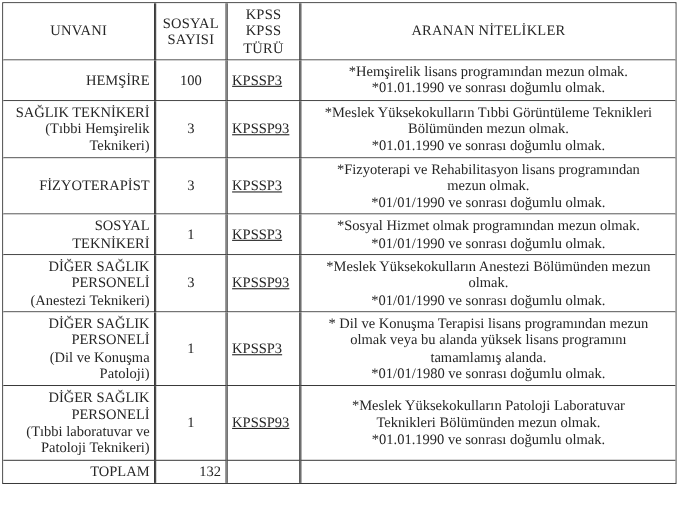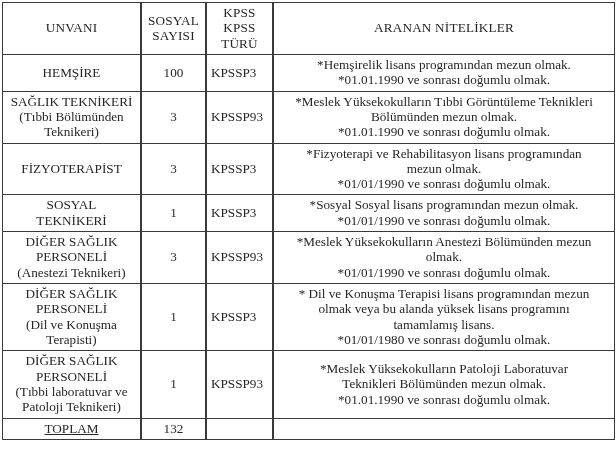--- a/index.html
+++ b/index.html
@@ -68,51 +68,51 @@
   thead th {
     font-weight: bold;
     text-align: center;
     vertical-align: middle;
     letter-spacing: 0.2px;
     font-size: 13px;
     height: 42px;
   }
 
   td.title-cell {
-    text-align: center;
+    text-align: right;
     vertical-align: middle;
     padding-left: 5px;
   }
   td.count-cell {
     text-align: center;
     vertical-align: middle;
     font-weight: bold;
   }
   td.type-cell {
     text-align: left;
     vertical-align: middle;
     padding-left: 5px;
+    text-decoration: underline;
   }
   td.quals-cell {
     text-align: center;
     vertical-align: middle;
     padding-left: 5px;
     padding-right: 4px;
   }
 
   td.total-label {
     font-weight: bold;
-    text-align: center;
-    padding-left: 5px;
-    vertical-align: middle;
-    text-decoration: underline;
+    text-align: right;
+    padding-left: 5px;
+    vertical-align: middle;
   }
   td.total-count {
     font-weight: bold;
-    text-align: center;
+    text-align: right;
     vertical-align: middle;
   }
   td.empty-cell { }
 
   .line { display: block; white-space: normal; }
 </style>
 </head>
 <body>
 
 <div id="doc-root">
@@ -145,21 +145,21 @@
           <td class="sep count-cell">100</td>
           <td class="sep type-cell">KPSSP3</td>
           <td class="sep lastcol quals-cell">
             <span class="line">*Hemşirelik lisans programından mezun olmak.</span>
             <span class="line">*01.01.1990 ve sonrası doğumlu olmak.</span>
           </td>
         </tr>
         <tr>
           <td class="title-cell">
             <span class="line">SAĞLIK TEKNİKERİ</span>
-            <span class="line">(Tıbbi Bölümünden</span>
+            <span class="line">(Tıbbi Hemşirelik</span>
             <span class="line">Teknikeri)</span>
           </td>
           <td class="sep count-cell">3</td>
           <td class="sep type-cell">KPSSP93</td>
           <td class="sep lastcol quals-cell">
             <span class="line">*Meslek Yüksekokulların Tıbbi Görüntüleme Teknikleri</span>
             <span class="line">Bölümünden mezun olmak.</span>
             <span class="line">*01.01.1990 ve sonrası doğumlu olmak.</span>
           </td>
         </tr>
@@ -176,21 +176,21 @@
           </td>
         </tr>
         <tr>
           <td class="title-cell">
             <span class="line">SOSYAL</span>
             <span class="line">TEKNİKERİ</span>
           </td>
           <td class="sep count-cell">1</td>
           <td class="sep type-cell">KPSSP3</td>
           <td class="sep lastcol quals-cell">
-            <span class="line">*Sosyal Sosyal lisans programından mezun olmak.</span>
+            <span class="line">*Sosyal Hizmet olmak programından mezun olmak.</span>
             <span class="line">*01/01/1990 ve sonrası doğumlu olmak.</span>
           </td>
         </tr>
         <tr>
           <td class="title-cell">
             <span class="line">DİĞER SAĞLIK</span>
             <span class="line">PERSONELİ</span>
             <span class="line">(Anestezi Teknikeri)</span>
           </td>
           <td class="sep count-cell">3</td>
@@ -199,28 +199,28 @@
             <span class="line">*Meslek Yüksekokulların Anestezi Bölümünden mezun</span>
             <span class="line">olmak.</span>
             <span class="line">*01/01/1990 ve sonrası doğumlu olmak.</span>
           </td>
         </tr>
         <tr>
           <td class="title-cell">
             <span class="line">DİĞER SAĞLIK</span>
             <span class="line">PERSONELİ</span>
             <span class="line">(Dil ve Konuşma</span>
-            <span class="line">Terapisti)</span>
+            <span class="line">Patoloji)</span>
           </td>
           <td class="sep count-cell">1</td>
           <td class="sep type-cell">KPSSP3</td>
           <td class="sep lastcol quals-cell">
             <span class="line">* Dil ve Konuşma Terapisi lisans programından mezun</span>
             <span class="line">olmak veya bu alanda yüksek lisans programını</span>
-            <span class="line">tamamlamış lisans.</span>
+            <span class="line">tamamlamış alanda.</span>
             <span class="line">*01/01/1980 ve sonrası doğumlu olmak.</span>
           </td>
         </tr>
         <tr>
           <td class="title-cell">
             <span class="line">DİĞER SAĞLIK</span>
             <span class="line">PERSONELİ</span>
             <span class="line">(Tıbbi laboratuvar ve</span>
             <span class="line">Patoloji Teknikeri)</span>
           </td>

